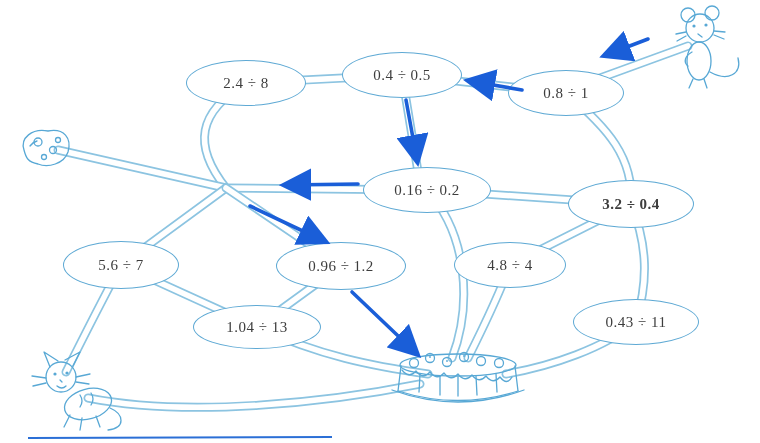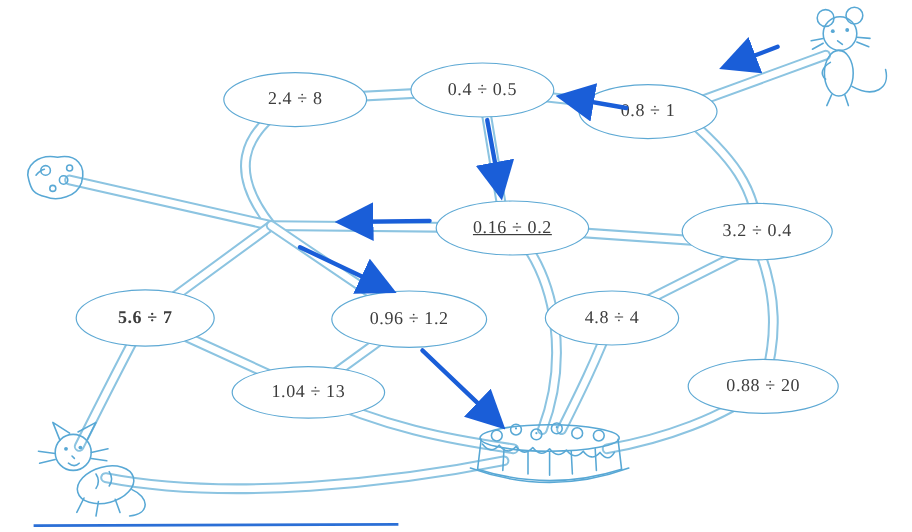--- a/index.html
+++ b/index.html
@@ -155,43 +155,43 @@
 
     <path d="M28 438 L332 437" stroke="#2b6fd6" stroke-width="2.2" fill="none"></path>
   </svg>
 
   <div class="node" style="left:246px;top:83px;width:120px;height:46px;">
       <span>2.4 ÷ 8</span>
     </div>
   <div class="node" style="left:402px;top:75px;width:120px;height:46px;">
       <span>0.4 ÷ 0.5</span>
     </div>
-  <div class="node" style="left:540px;top:93px;width:116px;height:46px;align-items:center;">
+  <div class="node" style="left:566px;top:93px;width:116px;height:46px;align-items:center;">
       <span>0.8 ÷ 1</span>
     </div>
-  <div class="node" style="left:427px;top:190px;width:128px;height:46px;text-decoration:underline;">
+  <div class="node" style="left:427px;top:190px;width:128px;height:46px;">
       <span>0.16 ÷ 0.2</span>
     </div>
-  <div class="node" style="left:631px;top:193px;width:126px;height:48px;">
+  <div class="node" style="left:631px;top:204px;width:126px;height:48px;font-weight:bold;">
       <span>3.2 ÷ 0.4</span>
     </div>
-  <div class="node" style="left:121px;top:265px;width:116px;height:48px;font-weight:bold;">
+  <div class="node" style="left:121px;top:265px;width:116px;height:48px;">
       <span>5.6 ÷ 7</span>
     </div>
   <div class="node" style="left:341px;top:266px;width:130px;height:48px;">
       <span>0.96 ÷ 1.2</span>
     </div>
   <div class="node" style="left:510px;top:265px;width:112px;height:46px;text-align:center;">
       <span>4.8 ÷ 4</span>
     </div>
   <div class="node" style="left:257px;top:327px;width:128px;height:44px;font-family:Liberation Serif, serif;">
       <span>1.04 ÷ 13</span>
     </div>
   <div class="node" style="left:636px;top:322px;width:126px;height:46px;">
-      <span>0.88 ÷ 20</span>
+      <span>0.43 ÷ 11</span>
     </div>
 
   <svg class="layer arrows-layer" viewBox="0 0 760 443">
     <defs>
       <marker id="ah" markerWidth="9" markerHeight="9" refX="7" refY="4.5" orient="auto" markerUnits="strokeWidth">
         <path d="M0 0 L9 4.5 L0 9 Z" fill="#1a5ed8"></path>
       </marker>
     </defs>
     <path class="answer" d="M648 39 L606 55" marker-end="url(#ah)"></path>
     <path class="answer" d="M522 90 L470 81" marker-end="url(#ah)"></path>

